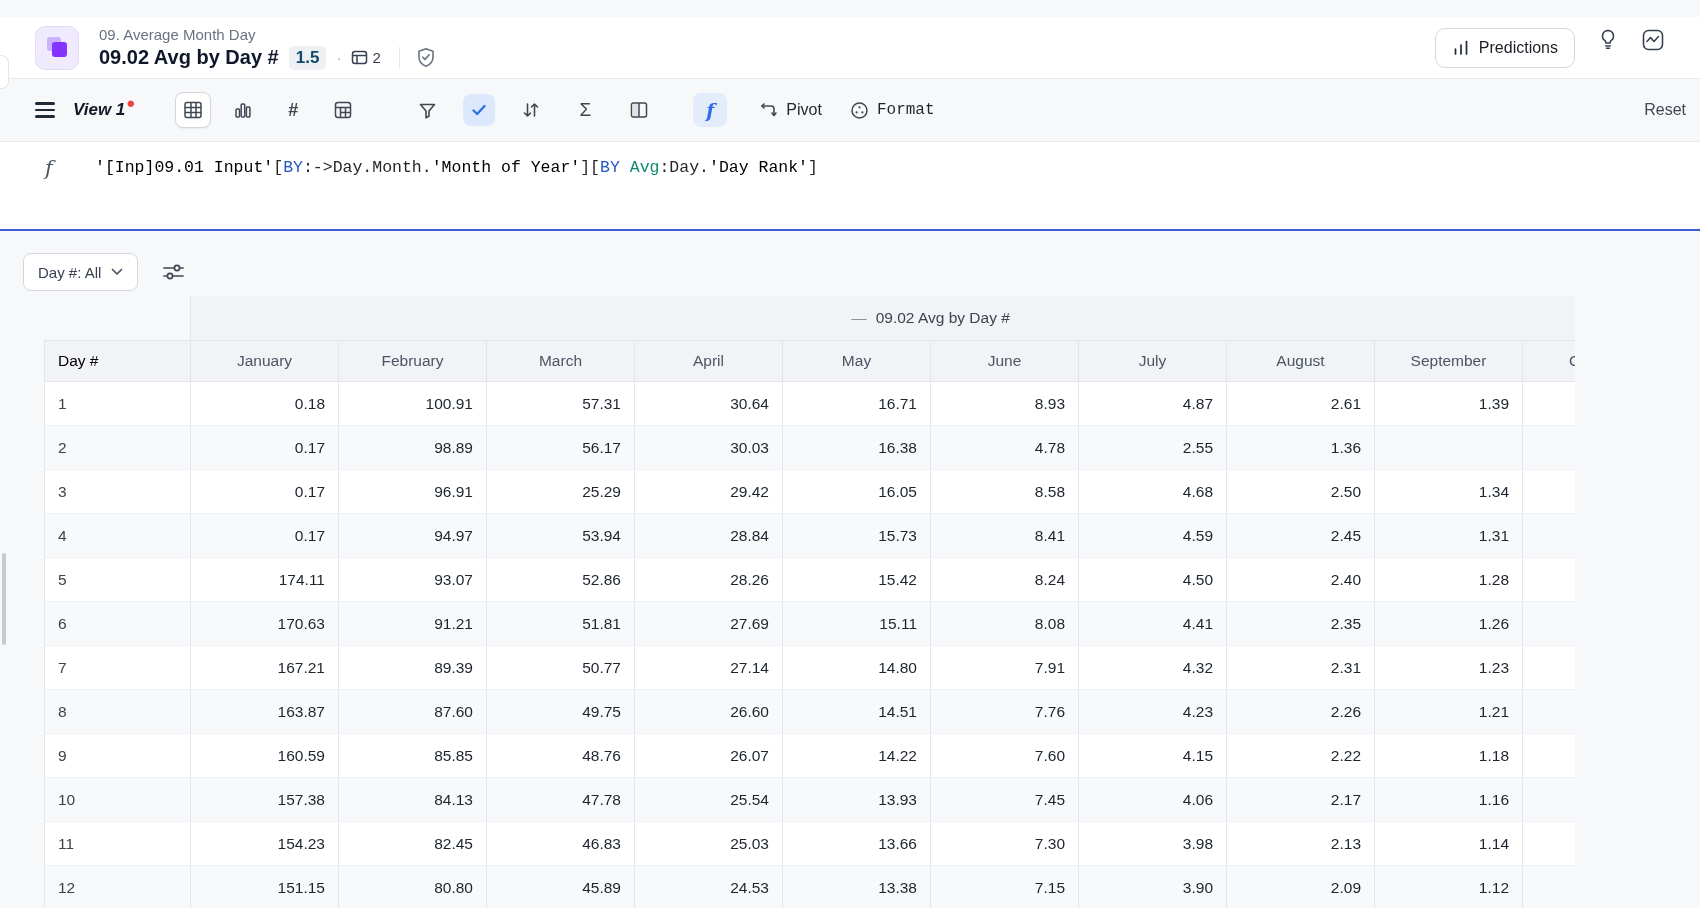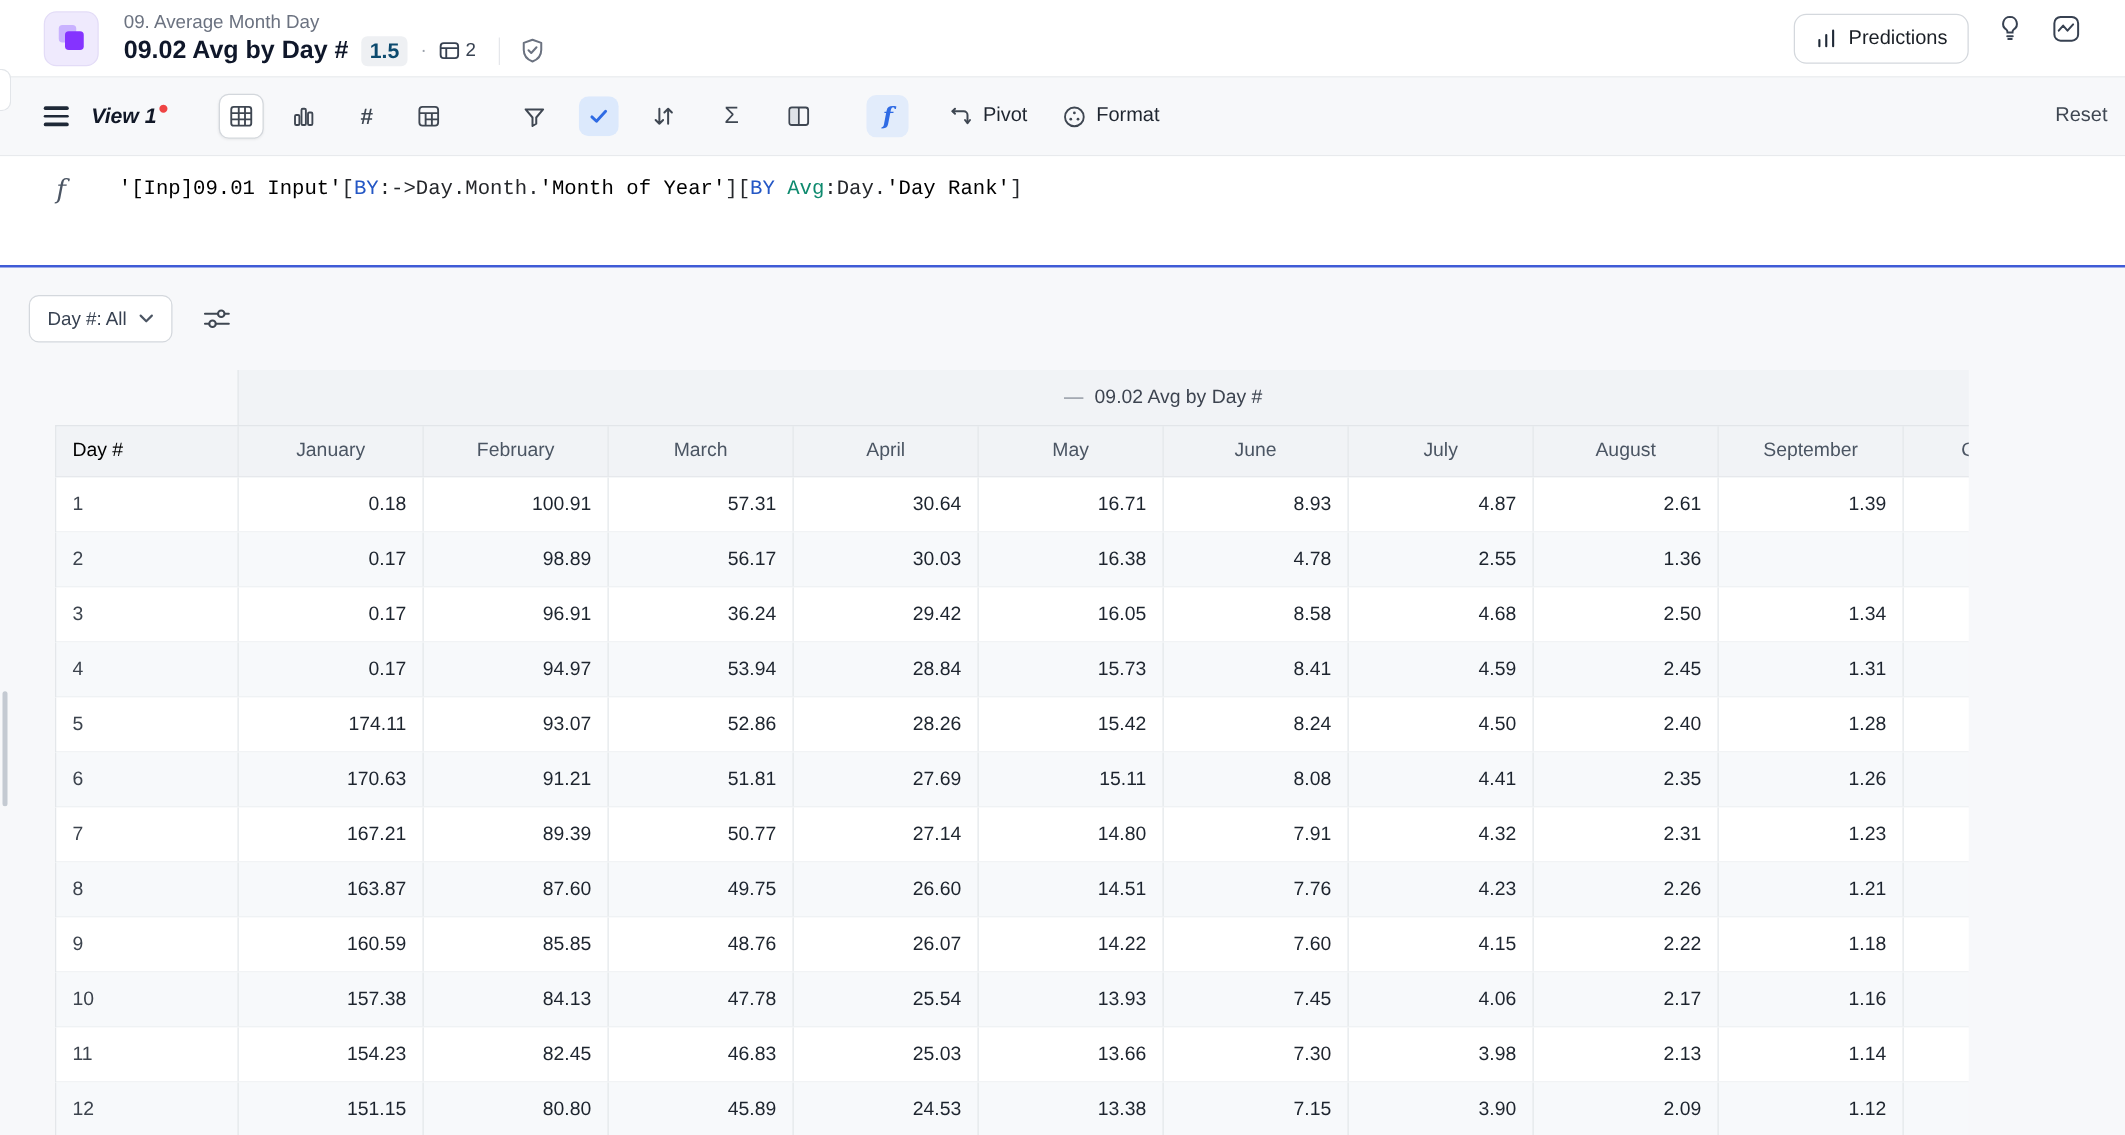--- a/index.html
+++ b/index.html
@@ -1,21 +1,21 @@
 <!DOCTYPE html>
 <html><head>
 <meta charset="utf-8">
 <style>
   * { margin:0; padding:0; box-sizing:border-box; }
   html,body { width:1700px; height:908px; overflow:hidden; }
   body { font-family:"Liberation Sans", sans-serif; background:#f7f8fa; position:relative; }
 
   
   .app-header { height:62px; background:#ffffff; border-bottom:1px solid #e8eaed;
-    display:flex; align-items:center; padding:16px 35px; position:relative; z-index:2; }
+    display:flex; align-items:center; padding:16px 35px; position:relative; z-index:2;margin-top:17px; }
   .logo-card { width:44px; height:44px; border-radius:10px; background:#efeafd;
     border:1px solid #e3dcf7; position:relative; flex:0 0 auto; }
   .logo-card .sq-back { position:absolute; left:11px; top:10px; width:14px; height:14px;
     background:#c9b2ff; border-radius:3px; }
   .logo-card .sq-front { position:absolute; left:16px; top:15px; width:15px; height:15px;
     background:#8533ff; border-radius:3px; }
   .head-text { margin-left:20px; display:flex; flex-direction:column; justify-content:center; gap:2px; }
   .breadcrumb { font-size:15px; color:#6b7280; line-height:18px; }
   .title-row { display:flex; align-items:center; gap:10px; }
   .page-title { font-size:20px; font-weight:bold; color:#0f172a; }
@@ -242,21 +242,21 @@
     <span>
       <svg width="19" height="19" viewBox="0 0 19 19" fill="none" stroke="#3f4752" stroke-width="1.6" stroke-linecap="round" stroke-linejoin="round">
         <path d="M5 3 L3 5 L5 7"></path>
         <path d="M3 5 H12 a3 3 0 0 1 3 3 V14"></path>
         <path d="M13 12 L15 14.5 L17 12"></path>
       </svg>
     </span>
     <span>Pivot</span>
   </button>
 
-  <button class="labeled-tool" style="margin-left:28px;">
+  <button class="labeled-tool" style="margin-left:28px;font-family:Liberation Mono, monospace;">
     <span>
       <svg width="19" height="19" viewBox="0 0 19 19" fill="none" stroke="#3f4752" stroke-width="1.5">
         <circle cx="9.5" cy="9.5" r="7.5"></circle>
         <circle cx="9.5" cy="6.3" r="1.1" fill="#3f4752" stroke="none"></circle>
         <circle cx="6.6" cy="11.3" r="1.1" fill="#3f4752" stroke="none"></circle>
         <circle cx="12.4" cy="11.3" r="1.1" fill="#3f4752" stroke="none"></circle>
       </svg>
     </span>
     <span>Format</span>
   </button>
@@ -330,21 +330,21 @@
           <div class="cell dcell">16.38</div>
           <div class="cell dcell">4.78</div>
           <div class="cell dcell">2.55</div>
           <div class="cell dcell">1.36</div>
           <div class="cell dcell"></div>
         </div>
         <div class="trow">
           <div class="cell dcell first">3</div>
           <div class="cell dcell">0.17</div>
           <div class="cell dcell">96.91</div>
-          <div class="cell dcell">36.24</div>
+          <div class="cell dcell">25.29</div>
           <div class="cell dcell">29.42</div>
           <div class="cell dcell">16.05</div>
           <div class="cell dcell">8.58</div>
           <div class="cell dcell">4.68</div>
           <div class="cell dcell">2.50</div>
           <div class="cell dcell">1.34</div>
           <div class="cell dcell"></div>
         </div>
         <div class="trow alt">
           <div class="cell dcell first">4</div>

